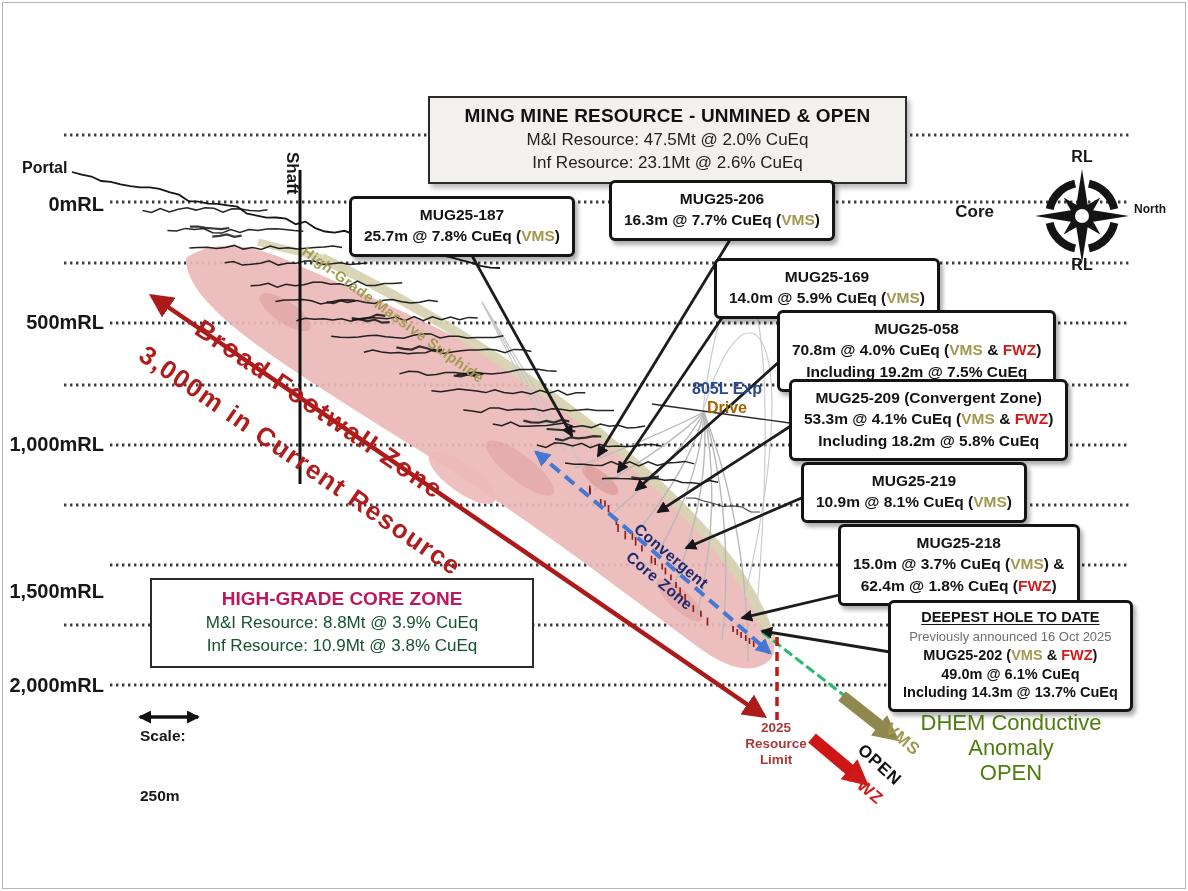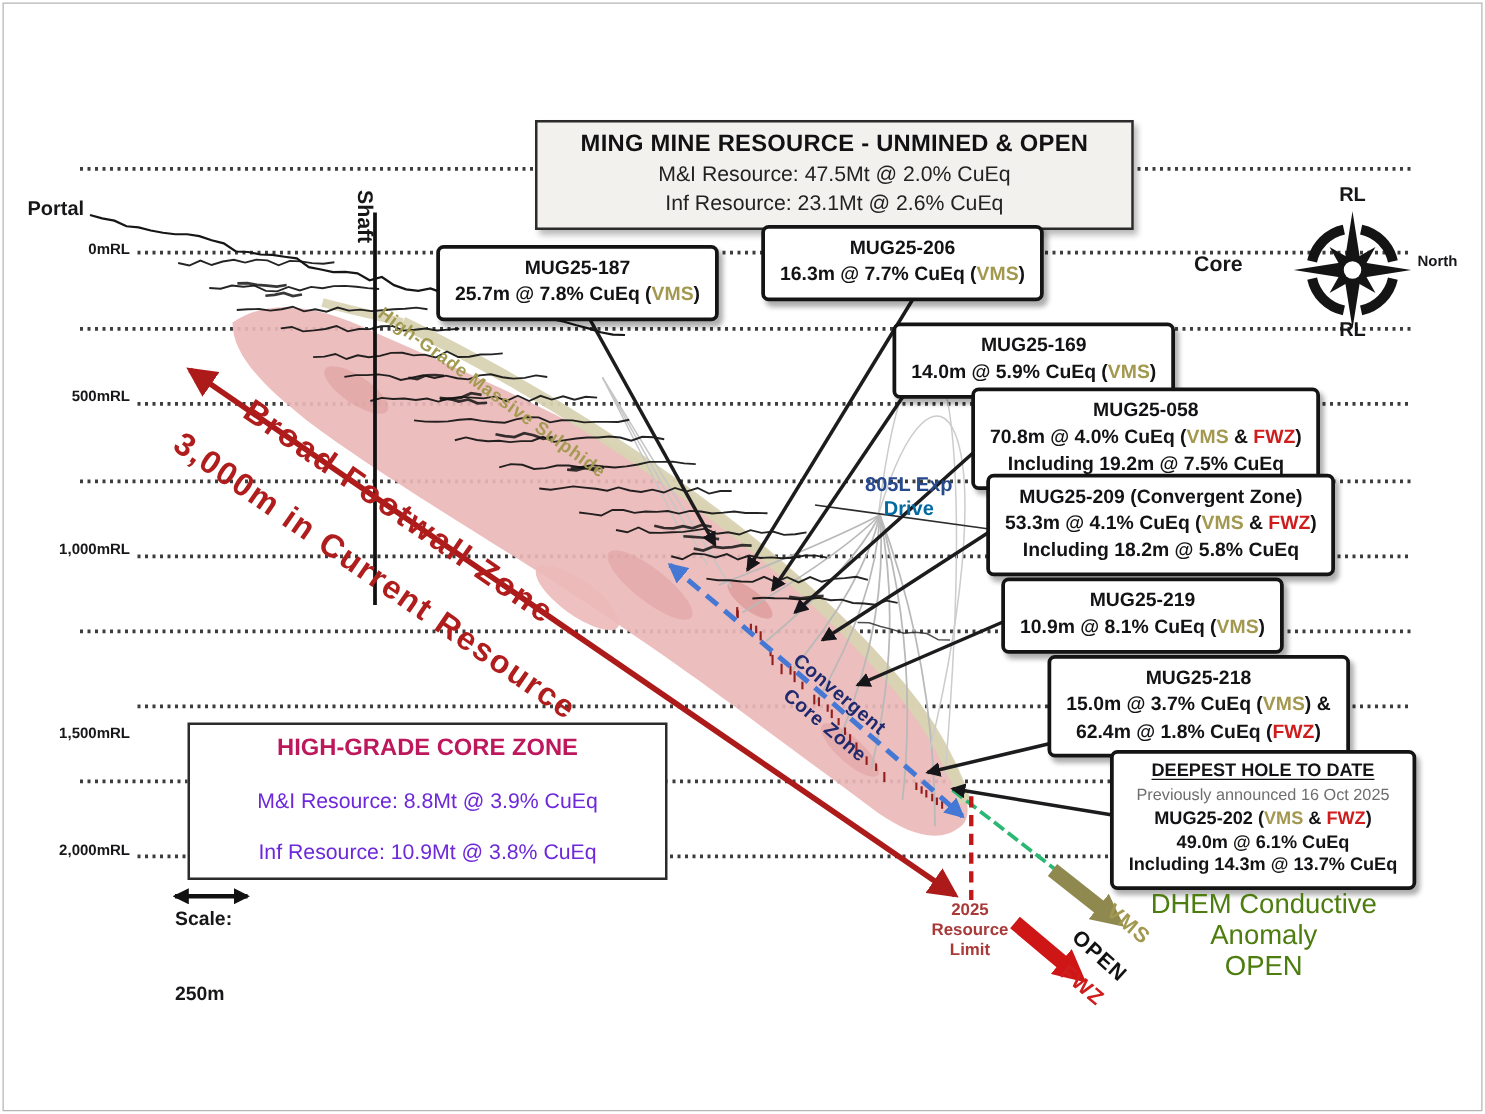--- a/index.html
+++ b/index.html
@@ -3,44 +3,44 @@
 <meta charset="utf-8">
 <style>
   html,body{margin:0;padding:0;background:#ffffff;}
   #stage{position:relative;width:1188px;height:891px;background:#ffffff;overflow:hidden;
          font-family:"Liberation Sans","DejaVu Sans",sans-serif;}
   #frame{position:absolute;inset:2px;border:1px solid #b5b5b5;pointer-events:none;}
   #scene-svg{position:absolute;left:0;top:0;}
 
   .lbl{position:absolute;font-weight:700;color:#17171a;white-space:nowrap;line-height:1.1;}
   #portal-label{left:22px;top:159px;font-size:16px;}
-  .tick{left:8px;width:96px;text-align:right;font-size:12px;}
+  .tick{left:8px;width:96px;text-align:right;font-size:20px;}
   #tick0{top:193px;} #tick1{top:311px;} #tick2{top:433px;} #tick3{top:580px;} #tick4{top:674px;}
 
   #cmp-top{left:1062px;top:148px;width:40px;text-align:center;font-size:16px;}
   #cmp-bottom{left:1062px;top:256px;width:40px;text-align:center;font-size:16px;}
   #cmp-left{left:938px;top:203px;width:56px;text-align:right;font-size:17px;}
   #cmp-right{left:1134px;top:203px;font-size:12px;}
 
   #header-box{position:absolute;left:428px;top:96px;width:467px;background:#f2f1ee;
     border:2px solid #2b2b2b;box-shadow:3px 4px 5px rgba(0,0,0,.28);text-align:center;
     padding:7px 4px 9px;}
   #header-box .hb-title{font-size:19px;font-weight:800;color:#121214;letter-spacing:.2px;}
   #header-box .hb-line{font-size:17px;font-weight:400;color:#222;margin-top:3px;}
 
   #core-box{position:absolute;left:150px;top:578px;width:372px;background:#ffffff;
     border:2px solid #2b2b2b;text-align:center;padding:8px 4px 10px;}
   #core-box .hb-title{font-size:19px;font-weight:800;color:#be185d;}
-  #core-box .hb-line{font-size:17px;font-weight:400;color:#6d28d9;margin-top:21px;}
+  #core-box .hb-line{font-size:17px;font-weight:400;color:#14532d;margin-top:3px;}
 
   #shaft-label{left:282px;top:152px;writing-mode:vertical-rl;font-size:17px;font-weight:800;}
   #hgms-label{left:308px;top:244px;color:#a39b52;font-size:14.5px;font-weight:800;
     transform:rotate(36deg);transform-origin:0 0;letter-spacing:.6px;}
   #drive1{left:688px;top:380px;width:78px;text-align:center;color:#27498e;font-size:16px;font-weight:800;}
-  #drive2{left:688px;top:399px;width:78px;text-align:center;color:#0369a1;font-size:16px;font-weight:800;}
+  #drive2{left:688px;top:399px;width:78px;text-align:center;color:#a16207;font-size:16px;font-weight:800;}
   #broad1{left:206px;top:314px;transform:rotate(34.5deg);transform-origin:0 0;
     color:#b01d1d;font-size:26px;font-weight:800;letter-spacing:2px;}
   #broad2{left:150px;top:340px;transform:rotate(34.5deg);transform-origin:0 0;
     color:#b01d1d;font-size:26px;font-weight:800;letter-spacing:1.5px;}
   #conv1{left:642px;top:520px;transform:rotate(40deg);transform-origin:0 0;
     color:#1f2a6e;font-size:15.5px;font-weight:800;letter-spacing:.5px;}
   #conv2{left:634px;top:548px;transform:rotate(40deg);transform-origin:0 0;
     color:#1f2a6e;font-size:15.5px;font-weight:800;letter-spacing:.5px;}
   .limit{left:741px;width:70px;text-align:center;color:#a83a3a;font-size:13.5px;font-weight:800;}
   #limit1{top:721px;} #limit2{top:737px;} #limit3{top:753px;}

